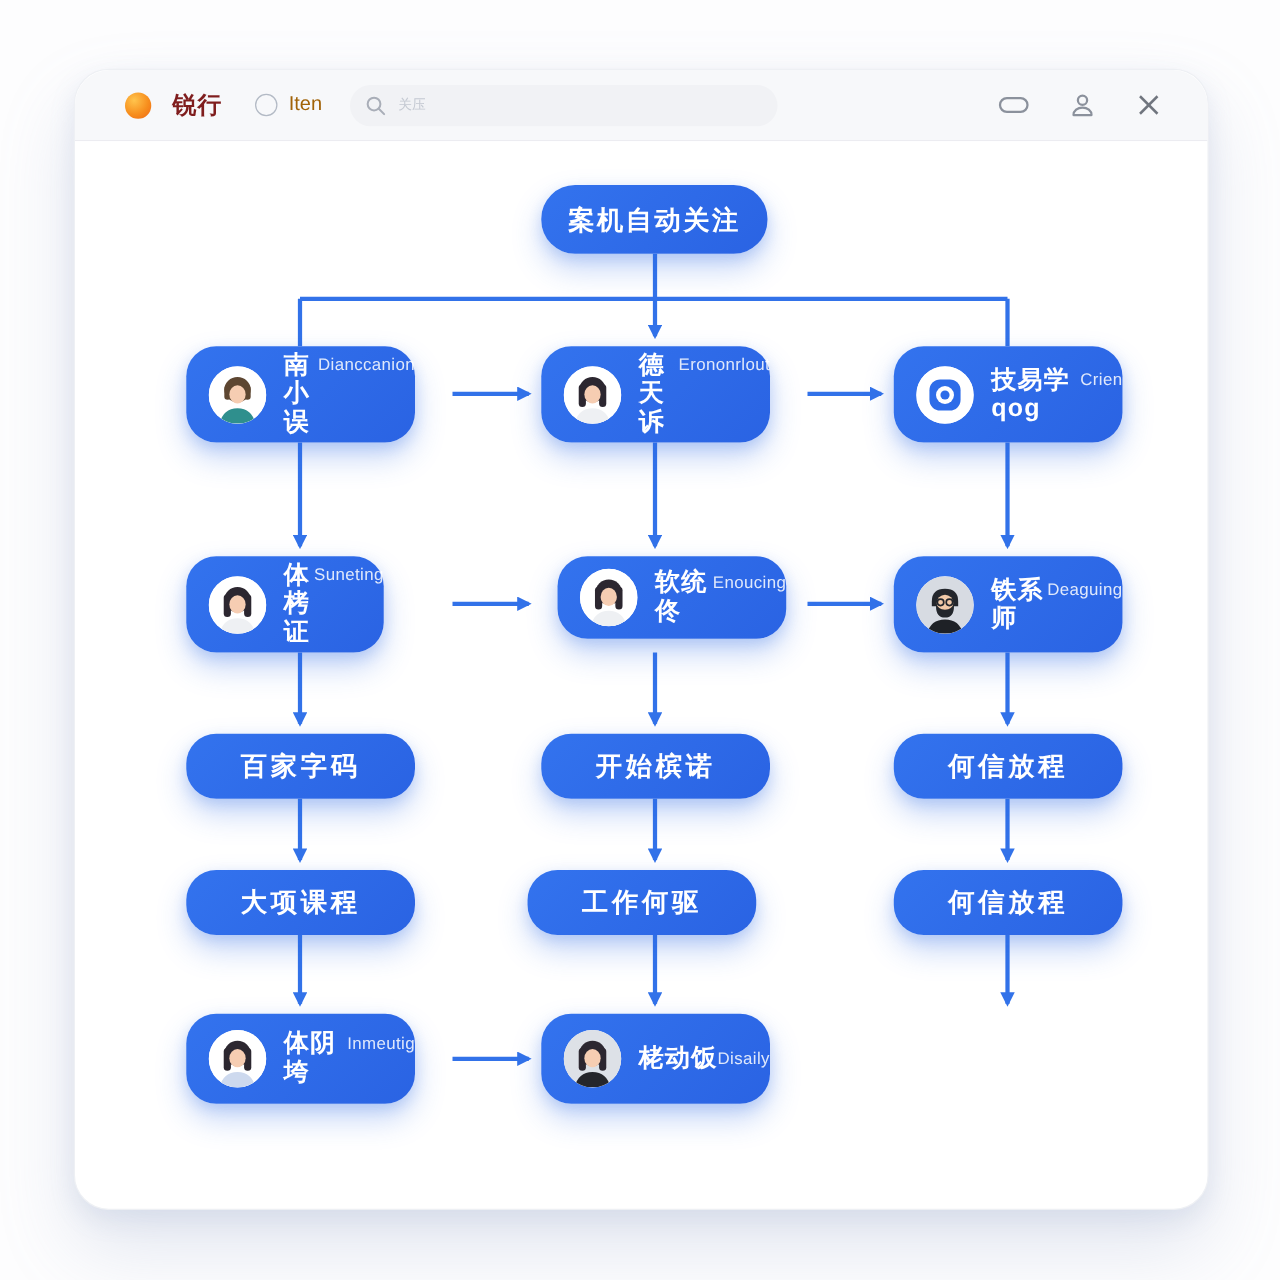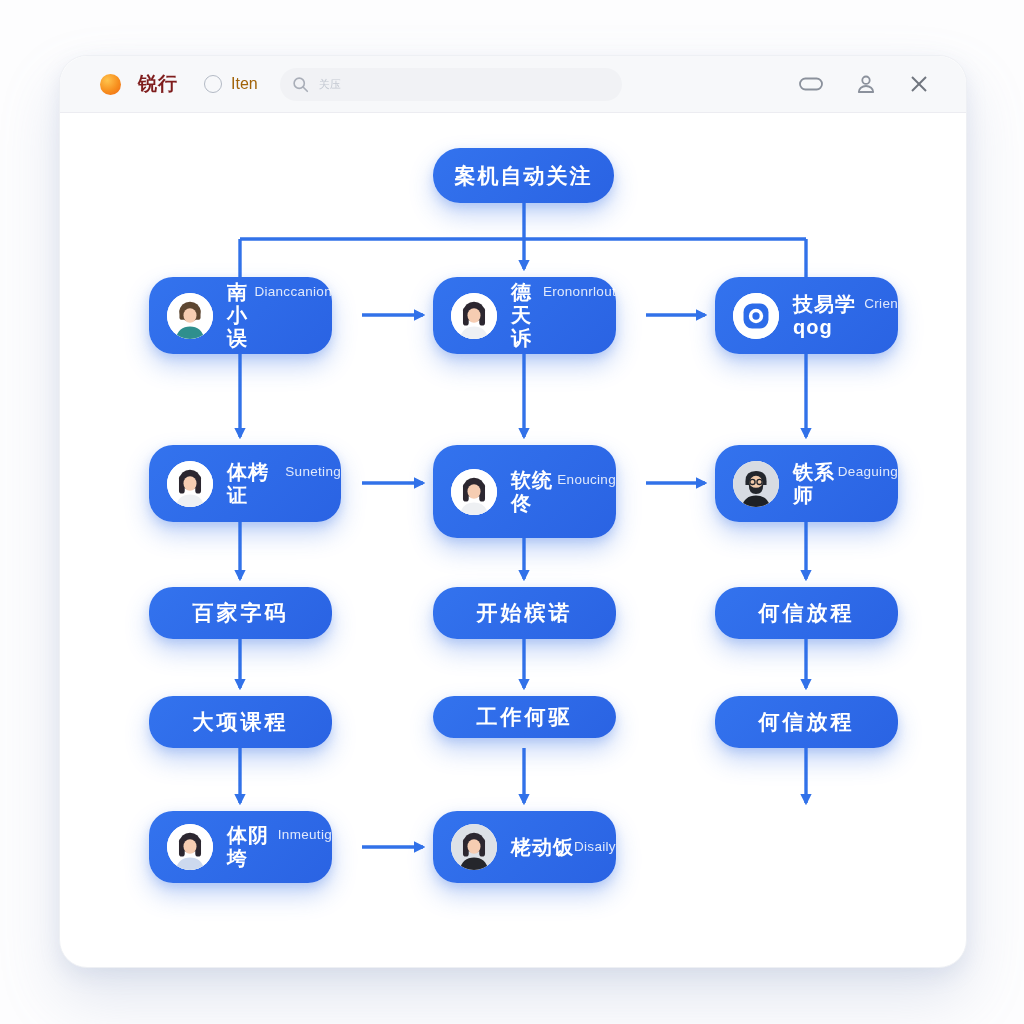--- a/index.html
+++ b/index.html
@@ -166,37 +166,37 @@
     <circle cx="24" cy="24" r="7.5" fill="#ffffff"></circle>
     <circle cx="24" cy="24" r="3.8" fill="#2d6ce9"></circle>
             </svg>
           </span>
         <span class="ntext">
             <span class="ntitle">技易学qog</span>
         <span class="nsub">Crien</span>
           </span>
       </div>
 
-      <div class="node node-person" style="left:89px;top:333px;width:192px;height:77px">
+      <div class="node node-person" style="left:89px;top:333px;width:158px;height:77px">
         <span class="avatar">
             <svg viewBox="0 0 48 48">
               <rect width="48" height="48" fill="#ffffff"></rect>
     <ellipse cx="24" cy="19.5" rx="11" ry="10.5" fill="#2c2730"></ellipse>
               <rect x="12.5" y="15" width="6" height="19" rx="3" fill="#2c2730"></rect>
     <rect x="29.5" y="15" width="6" height="19" rx="3" fill="#2c2730"></rect>
     <ellipse cx="24" cy="23.5" rx="6.8" ry="7.6" fill="#f6cdb2"></ellipse>
     <path d="M9 48 q3 -13 15 -13 q12 0 15 13 z" fill="#eef0f3"></path>
             </svg>
           </span>
         <span class="ntext">
             <span class="ntitle">体栲证</span>
         <span class="nsub">Suneting</span>
           </span>
       </div>
-      <div class="node node-person" style="left:373px;top:333px;width:183px;height:93px">
+      <div class="node node-person" style="left:386px;top:333px;width:183px;height:66px">
         <span class="avatar">
             <svg viewBox="0 0 48 48">
               <rect width="48" height="48" fill="#ffffff"></rect>
     <ellipse cx="24" cy="19.5" rx="11" ry="10.5" fill="#2c2730"></ellipse>
               <rect x="12.5" y="15" width="6" height="19" rx="3" fill="#2c2730"></rect>
     <rect x="29.5" y="15" width="6" height="19" rx="3" fill="#2c2730"></rect>
     <ellipse cx="24" cy="23.5" rx="6.8" ry="7.6" fill="#f6cdb2"></ellipse>
     <path d="M9 48 q3 -13 15 -13 q12 0 15 13 z" fill="#eef0f3"></path>
             </svg>
           </span>
@@ -221,21 +221,21 @@
             <span class="ntitle">铁系师</span>
         <span class="nsub">Deaguing</span>
           </span>
       </div>
 
       <div class="node node-plain" style="left:89px;top:475px;width:183px;height:52px">百家字码</div>
       <div class="node node-plain" style="left:373px;top:475px;width:183px;height:52px">开始槟诺</div>
       <div class="node node-plain" style="left:655px;top:475px;width:183px;height:52px">何信放程</div>
 
       <div class="node node-plain" style="left:89px;top:584px;width:183px;height:52px">大项课程</div>
-      <div class="node node-plain" style="left:373px;top:584px;width:183px;height:42px">工作何驱</div>
+      <div class="node node-plain" style="left:362px;top:584px;width:183px;height:52px">工作何驱</div>
       <div class="node node-plain" style="left:655px;top:584px;width:183px;height:52px">何信放程</div>
 
       <div class="node node-person" style="left:89px;top:699px;width:183px;height:72px">
         <span class="avatar">
             <svg viewBox="0 0 48 48">
               <rect width="48" height="48" fill="#ffffff"></rect>
     <ellipse cx="24" cy="19.5" rx="11" ry="10.5" fill="#2c2730"></ellipse>
               <rect x="12.5" y="15" width="6" height="19" rx="3" fill="#2c2730"></rect>
     <rect x="29.5" y="15" width="6" height="19" rx="3" fill="#2c2730"></rect>
     <ellipse cx="24" cy="23.5" rx="6.8" ry="7.6" fill="#f6cdb2"></ellipse>

